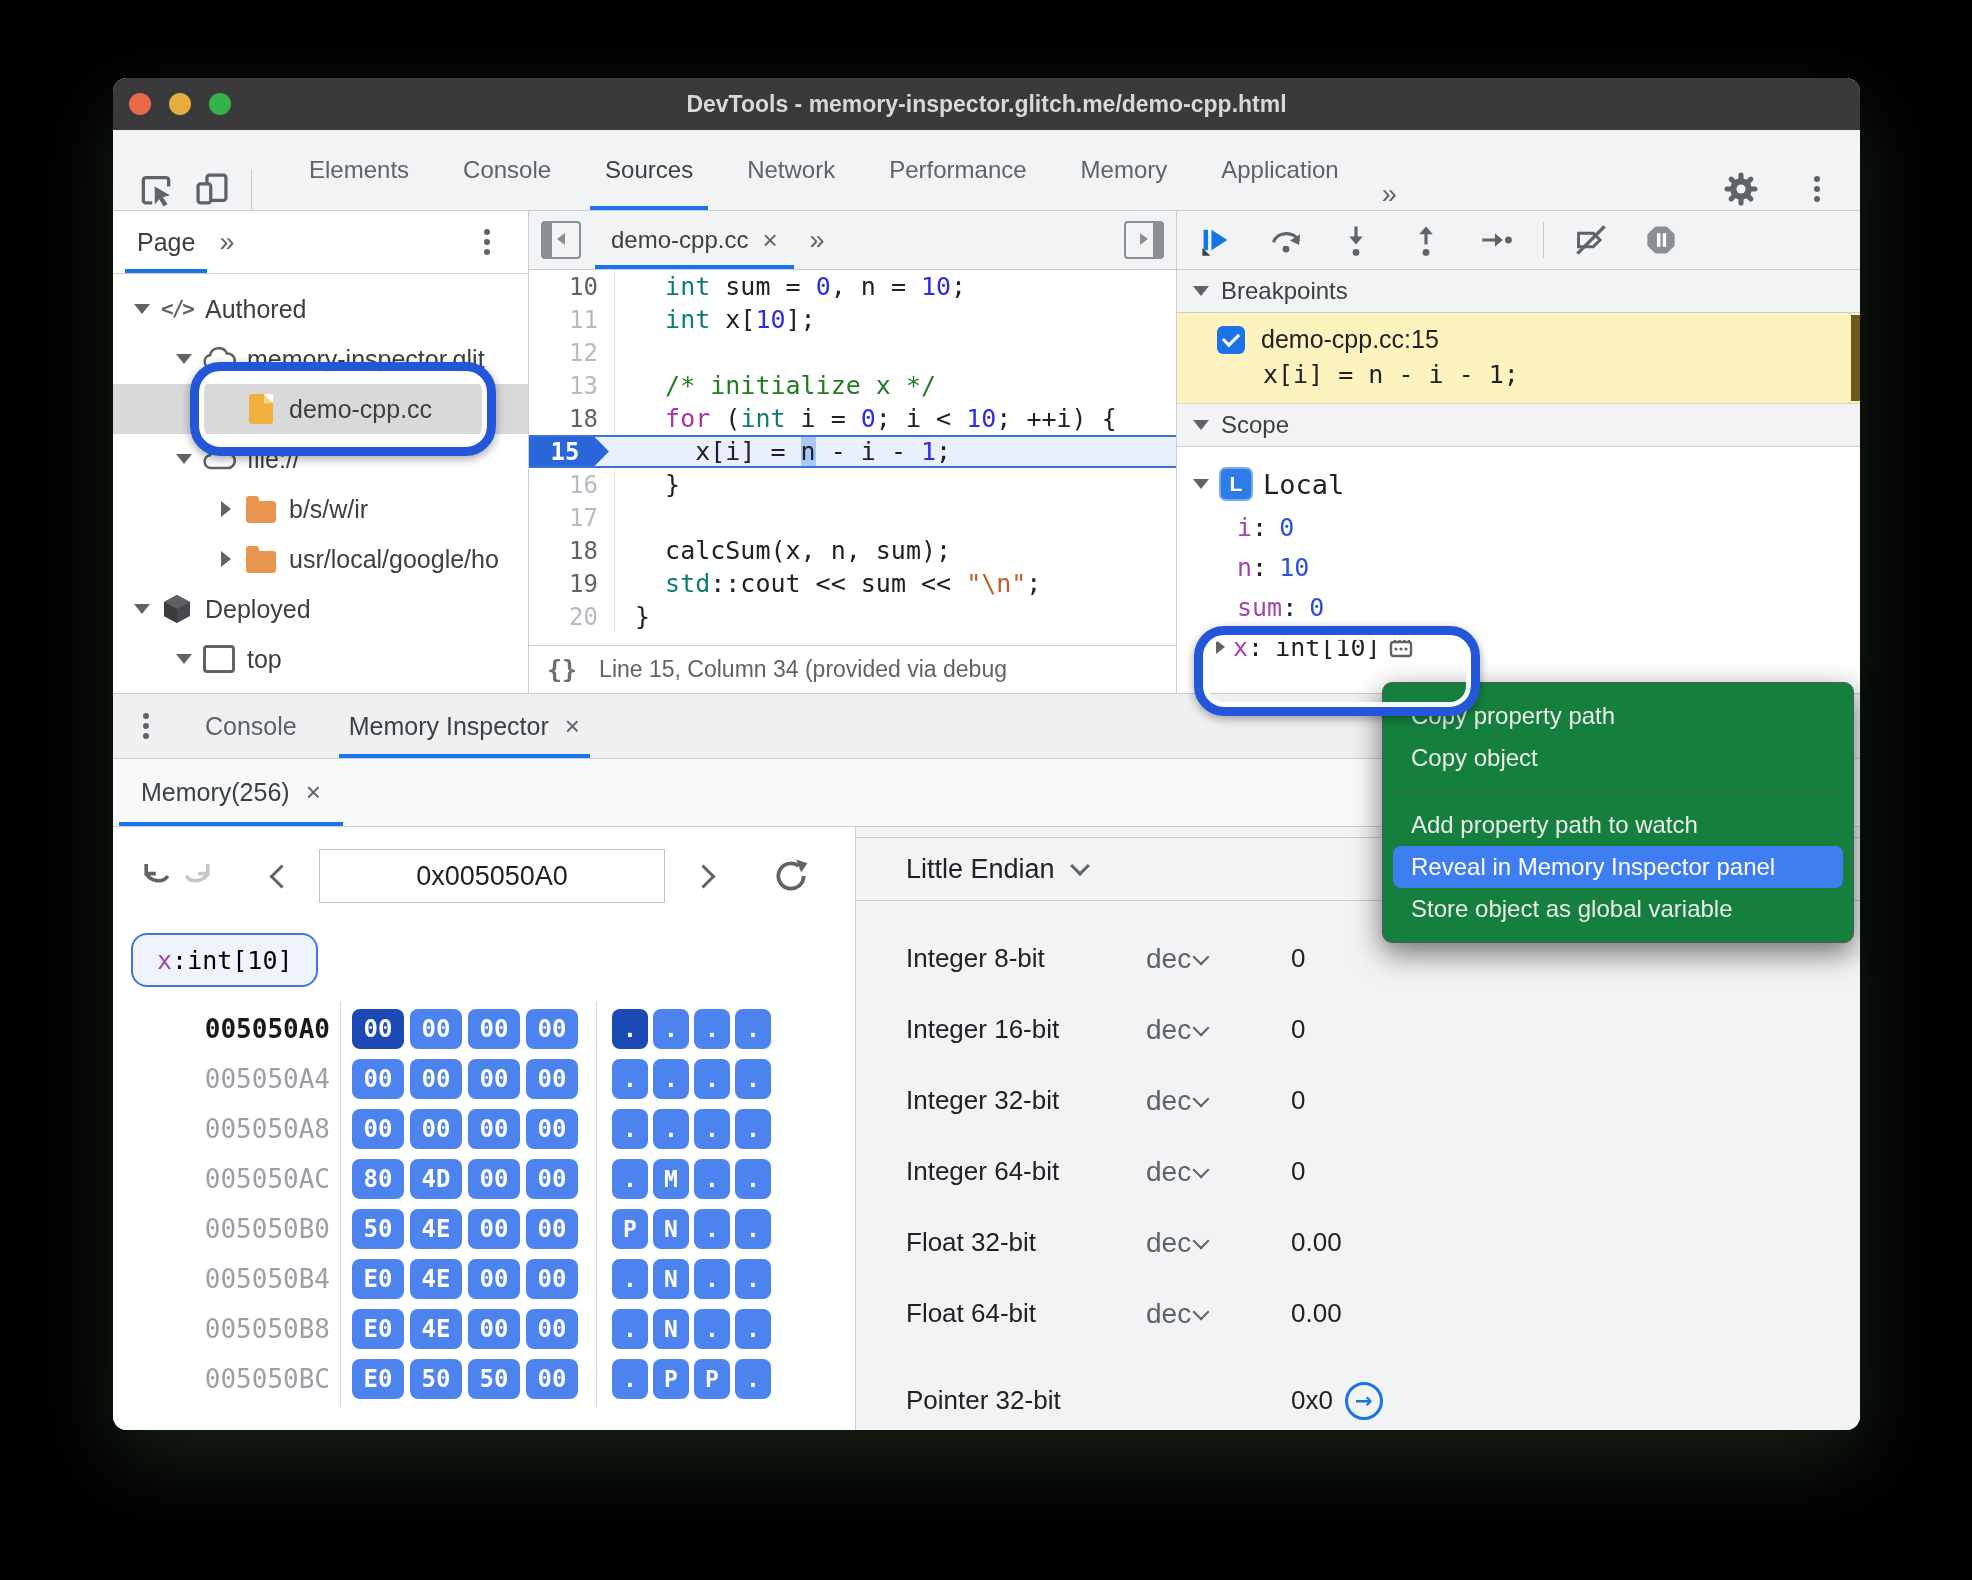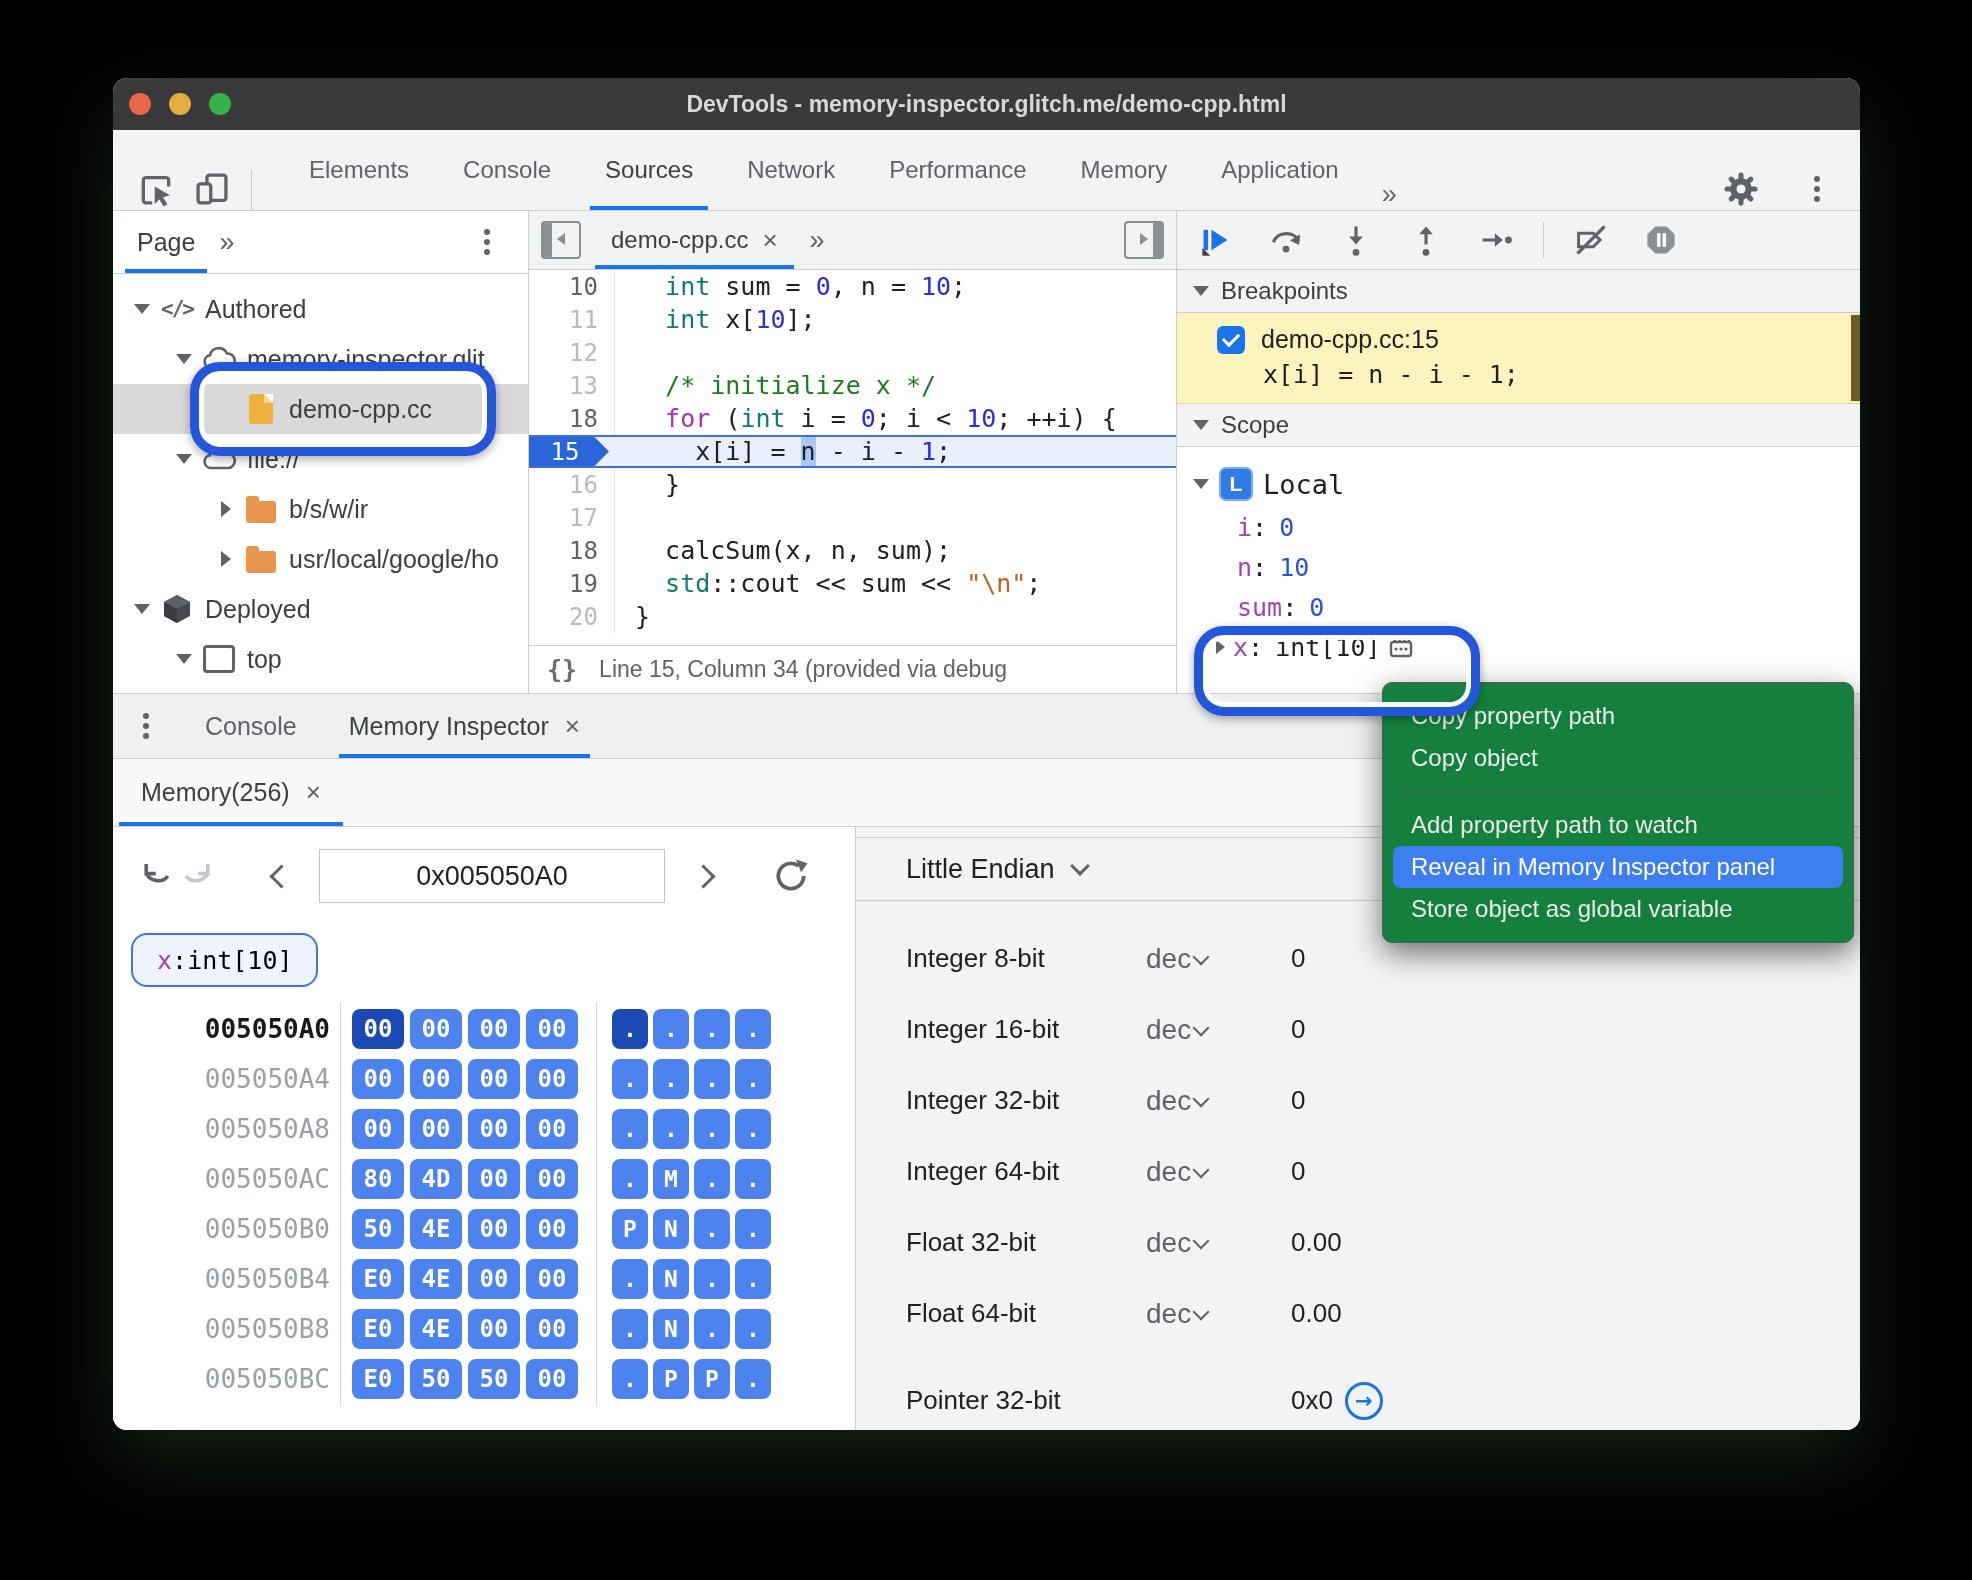--- a/index.html
+++ b/index.html
@@ -54,21 +54,21 @@
   .ed-tab{position:relative;height:100%;display:flex;align-items:center;gap:14px;padding:0 16px;margin-left:14px;font-size:24px;color:#3c4043;}
   .ed-tab::after{content:"";position:absolute;left:0;right:0;bottom:0;height:4px;background:#1a73e8;}
   .close-x{color:#5f6368;font-size:26px;}
   .code{flex:1;overflow:hidden;font-family:"DejaVu Sans Mono",monospace;font-size:25px;position:relative;}
   .code-line{height:33px;display:flex;align-items:center;}
   .gutter{width:86px;flex:none;text-align:right;padding-right:16px;font-size:24px;color:#b6bbc1;box-sizing:border-box;border-right:1px solid #e6e8ea;position:relative;height:100%;display:flex;align-items:center;justify-content:flex-end;}
   .gutter.dark{color:#5f6368;}
   .ltext{padding-left:20px;white-space:pre;color:#202124;}
   .code-line.hl{background:#e9effc;border-top:2px solid #3a72d9;border-bottom:2px solid #3a72d9;box-sizing:border-box;}
   .code-line.hl .gutter{padding:0;justify-content:flex-start;border-right:none;}
-  .gut-tag{background:#2a66d9;color:#fff;width:80px;height:29px;display:flex;align-items:center;justify-content:center;font-size:24px;clip-path:polygon(0 0,82% 0,100% 50%,82% 100%,0 100%);padding-right:8px;box-sizing:border-box;}
+  .gut-tag{background:#2a66d9;color:#fff;width:80px;height:29px;display:flex;align-items:center;justify-content:center;font-size:24px;clip-path:polygon(0 0,82% 0,100% 50%,82% 100%,0 100%);padding-right:8px;box-sizing:border-box;font-weight:bold;}
   .seg.type{color:#0d7d72;} .seg.kw{color:#a832a8;} .seg.num{color:#2c2ce0;}
   .seg.comment{color:#227a22;} .seg.str{color:#c05f24;} .seg.p-mark{background:#a9c7f8;}
   .status-bar{height:47px;border-top:1px solid #cacdd1;background:#fff;display:flex;align-items:center;gap:22px;padding:0 18px;flex:none;}
   .curly{font-family:"DejaVu Sans Mono",monospace;font-size:25px;font-weight:bold;color:#6a6f73;}
   .status-text{font-size:23px;color:#5f6368;white-space:nowrap;overflow:hidden;}
   
   .debugger{flex:1;background:#fff;display:flex;flex-direction:column;overflow:hidden;}
   .debug-toolbar{height:58px;background:#f1f3f4;border-bottom:1px solid #cacdd1;display:flex;align-items:center;gap:36px;padding:0 22px;flex:none;}
   .dbg-sep{width:1px;height:36px;background:#c7cacd;margin:0 -6px;}
   .section-header{height:42px;background:#f1f3f4;border-bottom:1px solid #cacdd1;display:flex;align-items:center;gap:12px;padding:0 16px;font-size:24px;color:#3c4043;flex:none;}

